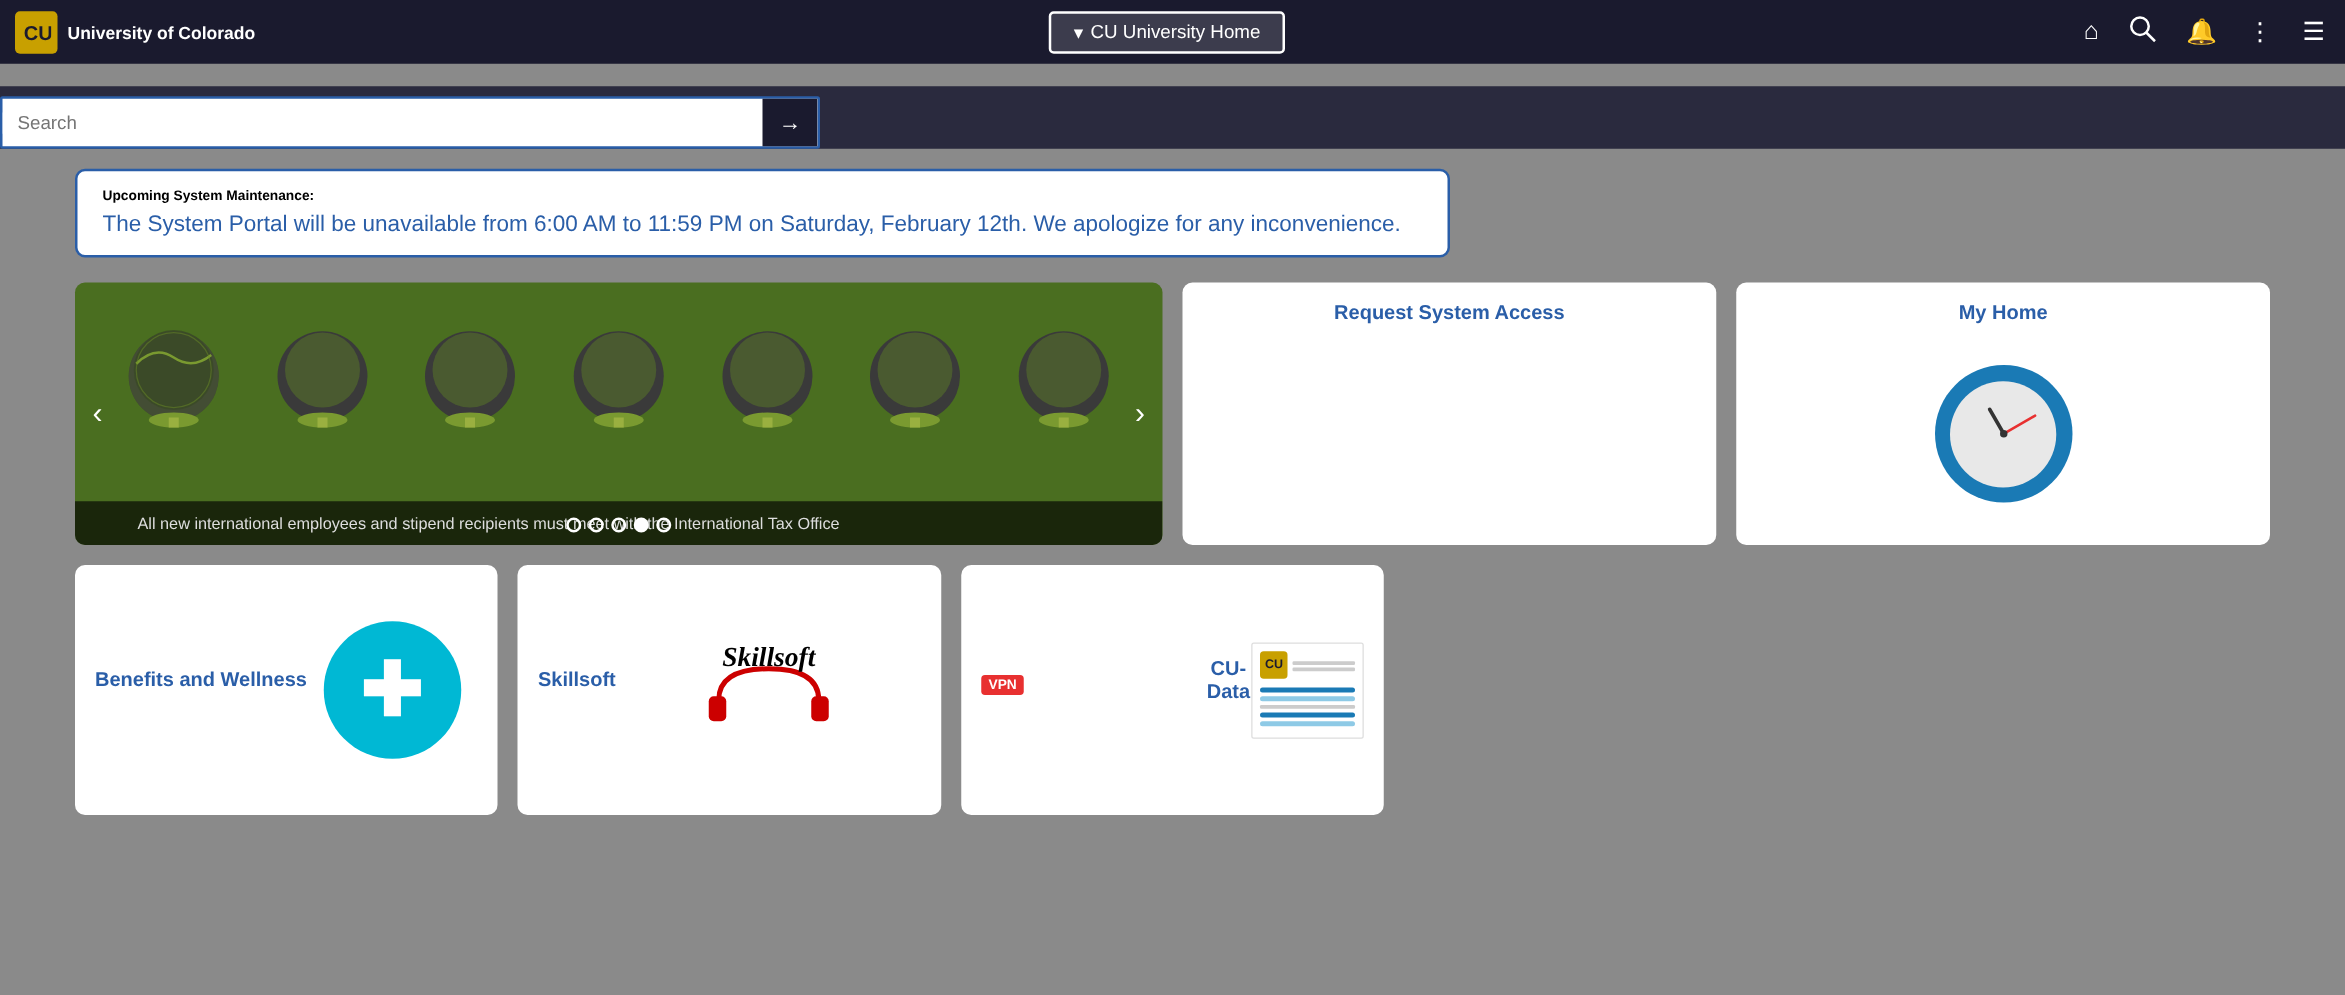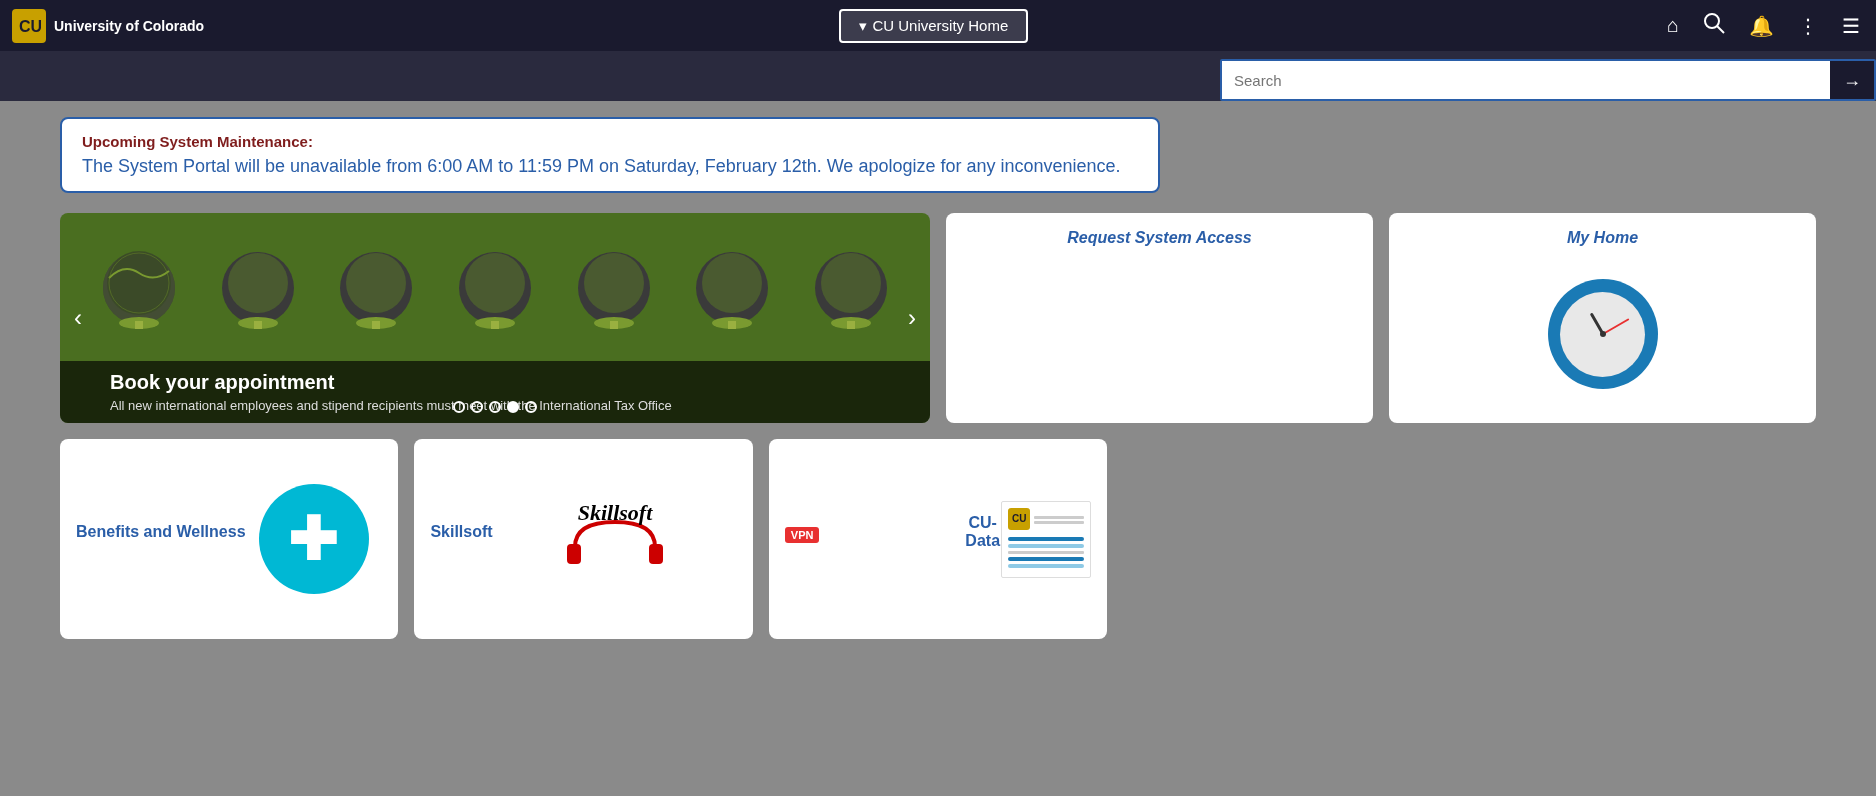--- a/index.html
+++ b/index.html
@@ -53,25 +53,26 @@
       border: none;
       color: #fff;
       font-size: 20px;
       cursor: pointer;
       padding: 4px;
     }
 
     
     .search-area {
       display: flex;
-      justify-content: flex-end;
+      justify-content: flex-start;
       padding: 8px 0 0 0;
       background: #2a2a3e;
       position: relative;
       z-index: 99;
+      margin-top: 18px;
     }
     .search-container {
       display: flex;
       align-items: center;
       background: #fff;
       border: 2px solid #2a5ea8;
       border-radius: 2px;
       width: 656px;
       height: 42px;
       overflow: hidden;
@@ -107,23 +108,23 @@
     
     .notification-banner {
       background: #fff;
       border: 2px solid #2a5ea8;
       border-radius: 8px;
       padding: 14px 20px;
       margin-bottom: 20px;
       max-width: 1100px;
     }
     .notification-title {
-      color: #7f1d1d;
-      font-weight: bold;
-      font-size: 15px;
+      color: #000000;
+      font-weight: bold;
+      font-size: 11px;
       margin-bottom: 6px;
     }
     .notification-text {
       color: #2a5ea8;
       font-size: 18px;
     }
 
     
     .content-grid {
       display: grid;
@@ -208,21 +209,20 @@
     .card {
       background: #fff;
       border-radius: 8px;
       padding: 16px;
       display: flex;
       flex-direction: column;
       align-items: center;
       cursor: pointer;
       min-height: 210px;
       justify-content: flex-start;
-      font-style: italic;
     }
     .card-title {
       color: #2a5ea8;
       font-weight: bold;
       font-size: 16px;
       margin-bottom: 14px;
       text-align: center;
     }
     .card-icon-area {
       flex: 1;
@@ -607,21 +607,20 @@
       </div>
 
       <button class="carousel-arrow carousel-arrow-left">
         <span>‹</span>
       </button>
       <button class="carousel-arrow carousel-arrow-right">
         <span>›</span>
       </button>
 
       <div class="carousel-text">
-        <div class="carousel-title">Book your appointment</div>
         <div class="carousel-desc">All new international employees and stipend recipients must meet with the International Tax Office</div>
         <div class="carousel-dots">
           <div class="dot"></div>
           <div class="dot"></div>
           <div class="dot"></div>
           <div class="dot active"></div>
           <div class="dot"></div>
         </div>
       </div>
     </div>

